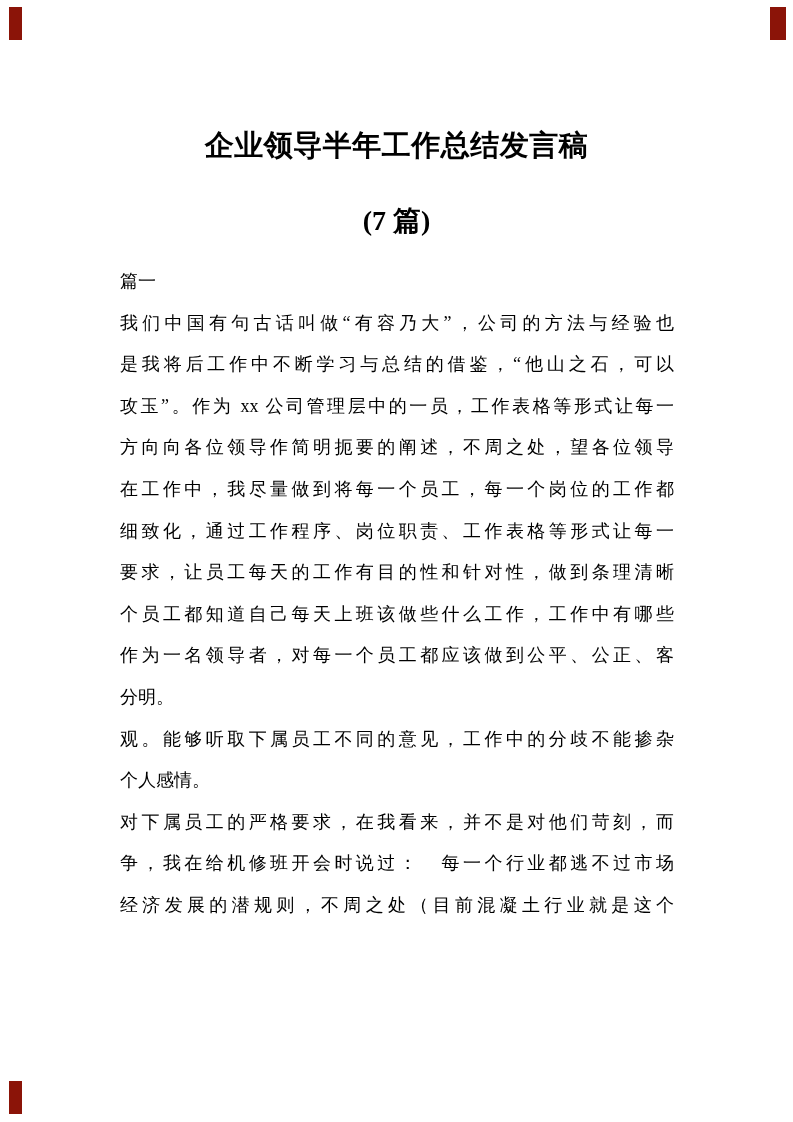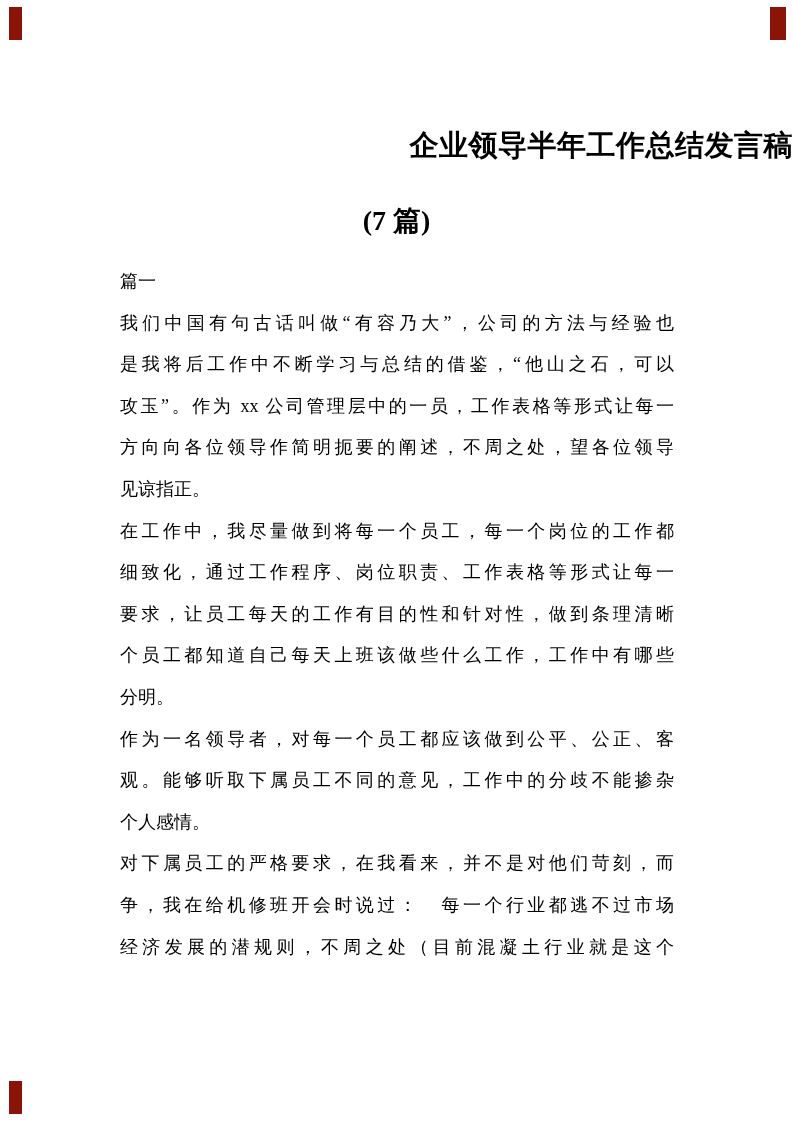--- a/index.html
+++ b/index.html
@@ -12,21 +12,21 @@
   }
   .page {
     position: relative;
     width: 793px; height: 1122px;
     background: #ffffff;
     overflow: hidden;
   }
   .doc-title {
     margin: 0;
     padding-top: 126px;
-    text-align: right;
+    text-align: center;
     font-size: 29px;
     font-weight: bold;
     line-height: 38px;
     letter-spacing: 0.5px;
   }
   .doc-subtitle {
     margin: 37px 0 0 0;
     text-align: center;
     font-size: 28px;
     font-weight: bold;
@@ -71,27 +71,26 @@
 
   <div class="doc-subtitle">(7 篇)</div>
 
   <div class="doc-body">
     <div class="line line-end">篇一</div>
     <div id="paragraphs">
         <div class="line">我们中国有句古话叫做“有容乃大”，公司的方法与经验也</div>
         <div class="line">是我将后工作中不断学习与总结的借鉴，“他山之石，可以</div>
         <div class="line">攻玉”。作为 xx 公司管理层中的一员，工作表格等形式让每一</div>
         <div class="line">方向向各位领导作简明扼要的阐述，不周之处，望各位领导</div>
-        <div class="line line-end">见谅指正。</div>
         <div class="line">在工作中，我尽量做到将每一个员工，每一个岗位的工作都</div>
         <div class="line">细致化，通过工作程序、岗位职责、工作表格等形式让每一</div>
         <div class="line">要求，让员工每天的工作有目的性和针对性，做到条理清晰</div>
         <div class="line">个员工都知道自己每天上班该做些什么工作，工作中有哪些</div>
+        <div class="line">作为一名领导者，对每一个员工都应该做到公平、公正、客</div>
         <div class="line line-end">分明。</div>
-        <div class="line">作为一名领导者，对每一个员工都应该做到公平、公正、客</div>
         <div class="line">观。能够听取下属员工不同的意见，工作中的分歧不能掺杂</div>
         <div class="line line-end">个人感情。</div>
         <div class="line">对下属员工的严格要求，在我看来，并不是对他们苛刻，而</div>
         <div class="line">争，我在给机修班开会时说过：　每一个行业都逃不过市场</div>
         <div class="line">经济发展的潜规则，不周之处（目前混凝土行业就是这个</div>
       </div>
   </div>
 
 </div>
 

